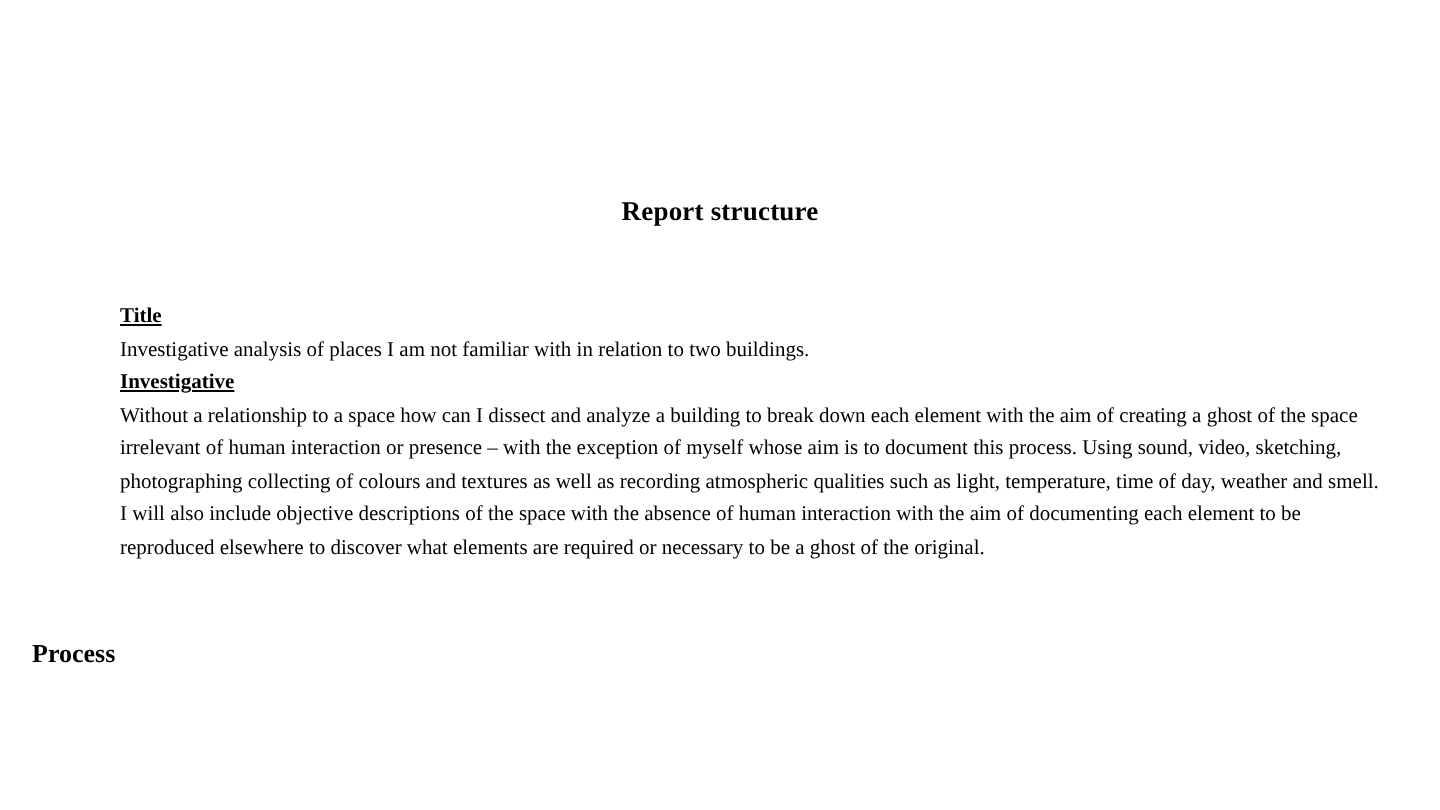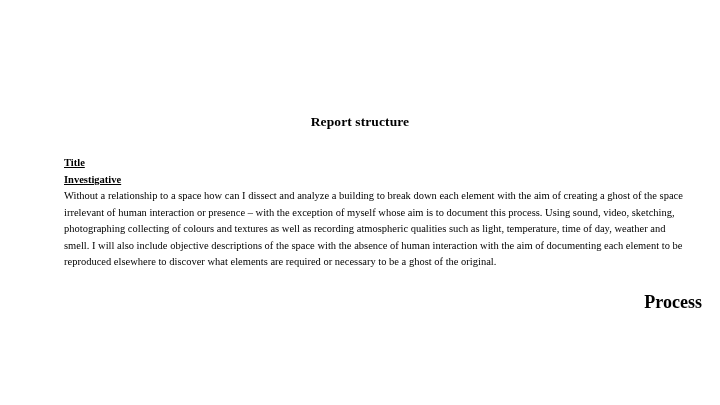--- a/index.html
+++ b/index.html
@@ -12,74 +12,75 @@
     background: #ffffff;
     font-family: "Liberation Serif", serif;
     color: #000000;
     overflow: hidden;
   }
   .page {
     position: relative;
     width: 720px;
     height: 405px;
     box-sizing: border-box;
-    padding: 16px;
+    padding: 0;
   }
   .doc-title {
     text-align: center;
     font-weight: bold;
     font-size: 13.5px;
     margin: 0;
     padding-top: 98px;
     letter-spacing: 0.1px;
   }
   .body-block {
-    margin: 0;
+    margin: 12px;
     padding: 0 16px 0 48px;
   }
   .heading-inline {
     font-weight: bold;
     text-decoration: underline;
     font-size: 10.5px;
     line-height: 16.5px;
     margin: 0;
   }
   .para {
     font-size: 10.5px;
     line-height: 16.6px;
     margin: 0;
     text-align: left;
   }
   .spacer-title {
     height: 24px;
   }
   .section-title {
-    text-align: right;
+    text-align: left;
     font-weight: bold;
-    font-size: 18px;
-    margin: 2px;
+    font-size: 13px;
+    margin: 16px;
     padding-top: 19px;
     padding-bottom: 2px;
   }
   .first-para {
     padding-top: 1px;
   }
 </style>
 </head>
 <body>
 
 <div class="page">
 
   <div class="doc-title">Report structure</div>
 
   <div class="spacer-title"></div>
 
   <div class="body-block">
 
     <div class="heading-inline first-para">Title</div>
+    <div class="para">Investigative analysis of places I am not familiar with in relation to two buildings.</div>
 
     <div class="heading-inline">Investigative</div>
     <div class="para">Without a relationship to a space how can I dissect and analyze a building to break down each element with the aim of creating a ghost of the space irrelevant of human interaction or presence – with the exception of myself whose aim is to document this process. Using sound, video, sketching, photographing collecting of colours and textures as well as recording atmospheric qualities such as light, temperature, time of day, weather and smell. I will also include objective descriptions of the space with the absence of human interaction with the aim of documenting each element to be reproduced elsewhere to discover what elements are required or necessary to be a ghost of the original.</div>
 
   </div>
 
   <div class="section-title">Process</div>
 
 
 </div>

